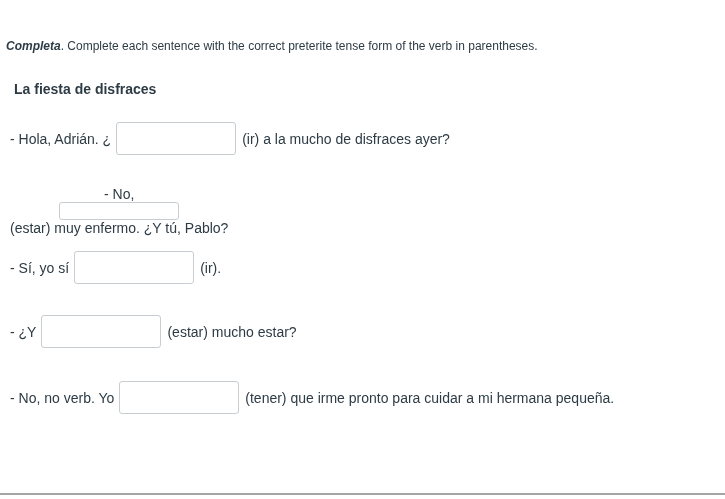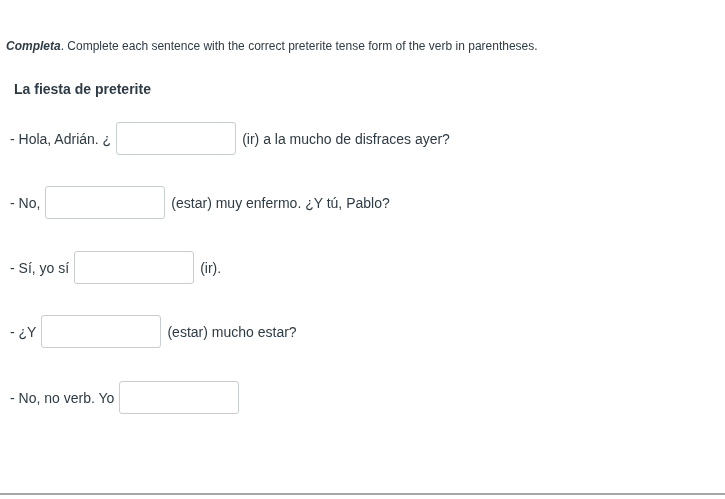--- a/index.html
+++ b/index.html
@@ -25,21 +25,21 @@
     white-space: nowrap;
   }
 
   .row {
     position: absolute; left: 10px;
     display: flex; align-items: center;
     height: 33px;
     font-size: 14px; white-space: nowrap;
   }
   .row-1 { top: 122px; }
-  .row-2 { top: 186px; }
+  .row-2 { top: 186px; flex-direction: column; }
   .row-3 { top: 251px; justify-content: space-between; }
   .row-4 { top: 315px; }
   .row-5 { top: 381px; }
 
   .blank {
     width: 120px; height: 33px;
     margin: 0 6px 0 5px;
     border: 1px solid #c7cdd1;
     border-radius: 3px;
     background: #ffffff;
@@ -56,21 +56,21 @@
     background: #a5a5a5;
   }
 </style>
 </head>
 <body>
 
 <div class="page">
 
   <p class="instruction"><span class="lead">Completa</span><span>. Complete each sentence with the correct preterite tense form of the verb in parentheses.</span></p>
 
-  <h2 class="heading">La fiesta de preterite</h2>
+  <h2 class="heading">La fiesta de disfraces</h2>
 
   <div class="row row-1">
     <span>- Hola, Adrián. ¿</span>
     <input type="text" class="blank" value="" style="">
     <span>(ir) a la mucho de disfraces ayer?</span>
   </div>
 
   <div class="row row-2">
     <span>- No,</span>
     <input type="text" class="blank" value="" style="">
@@ -85,17 +85,18 @@
 
   <div class="row row-4">
     <span>- ¿Y</span>
     <input type="text" class="blank" value="" style="">
     <span>(estar) mucho estar?</span>
   </div>
 
   <div class="row row-5">
     <span>- No, no verb. Yo</span>
     <input type="text" class="blank" value="" style="">
+    <span>(tener) que irme pronto para cuidar a mi hermana pequeña.</span>
   </div>
 
   <div class="bottom-rule"></div>
 
 </div>
 
 </body></html>

